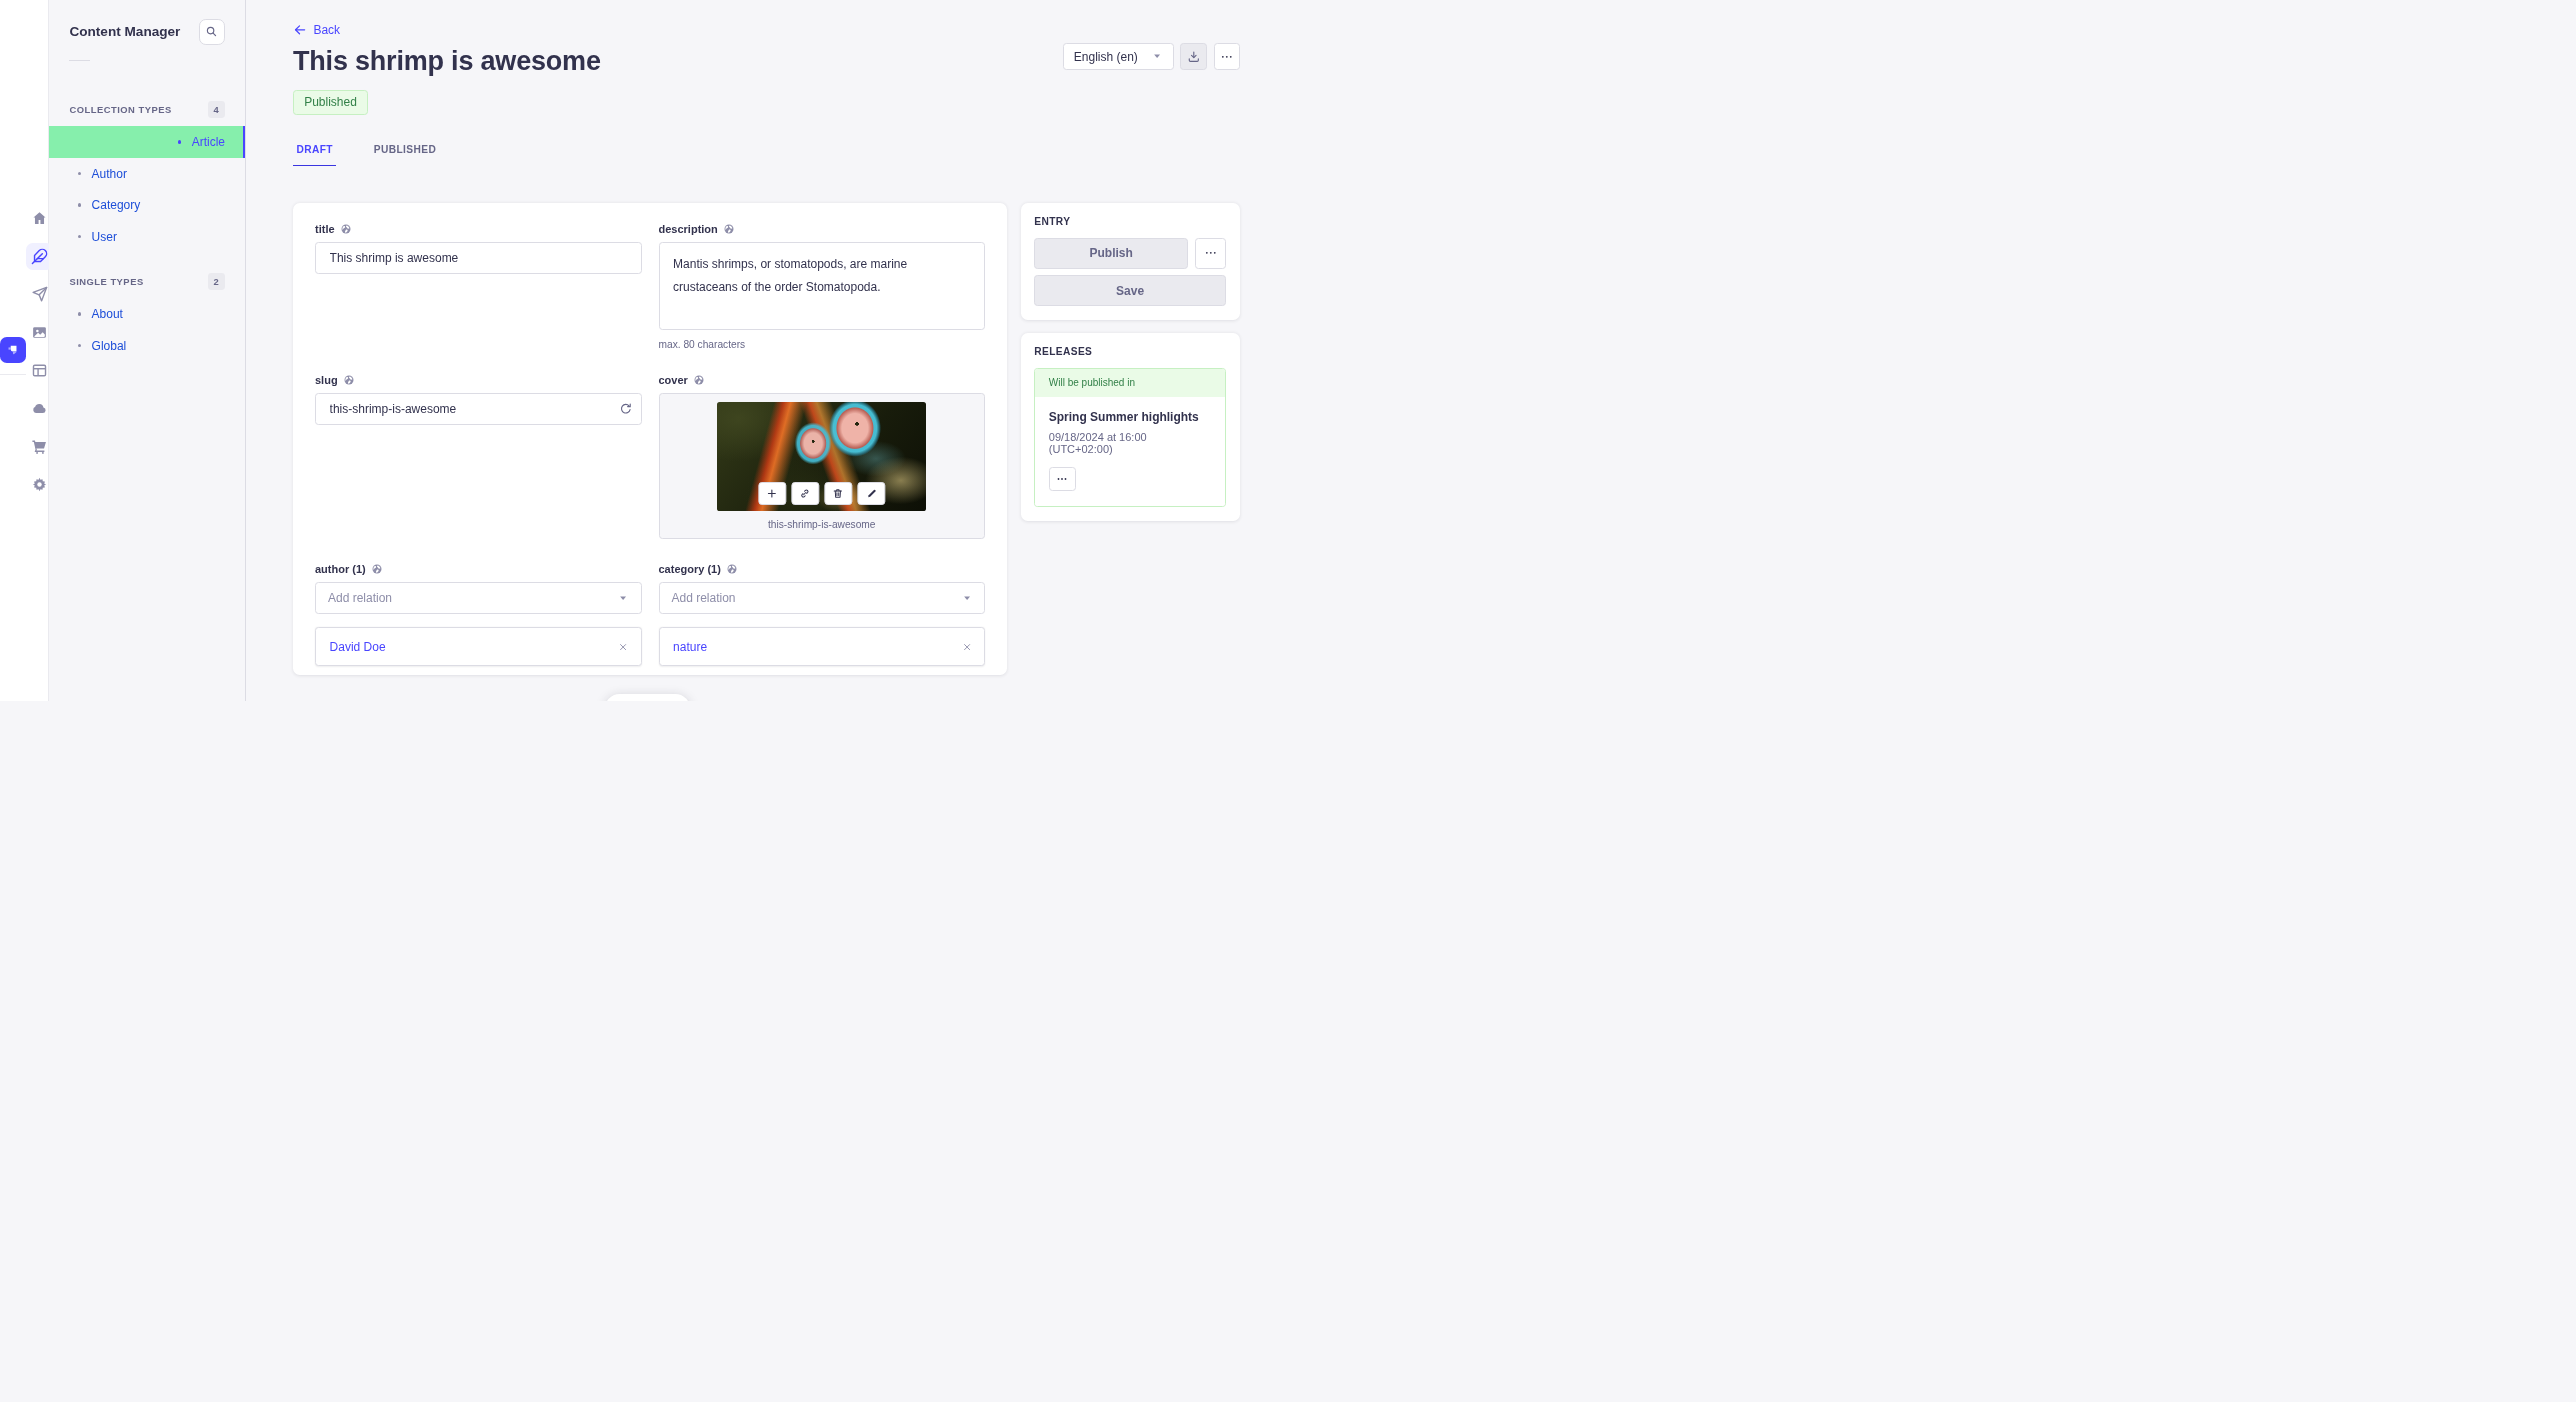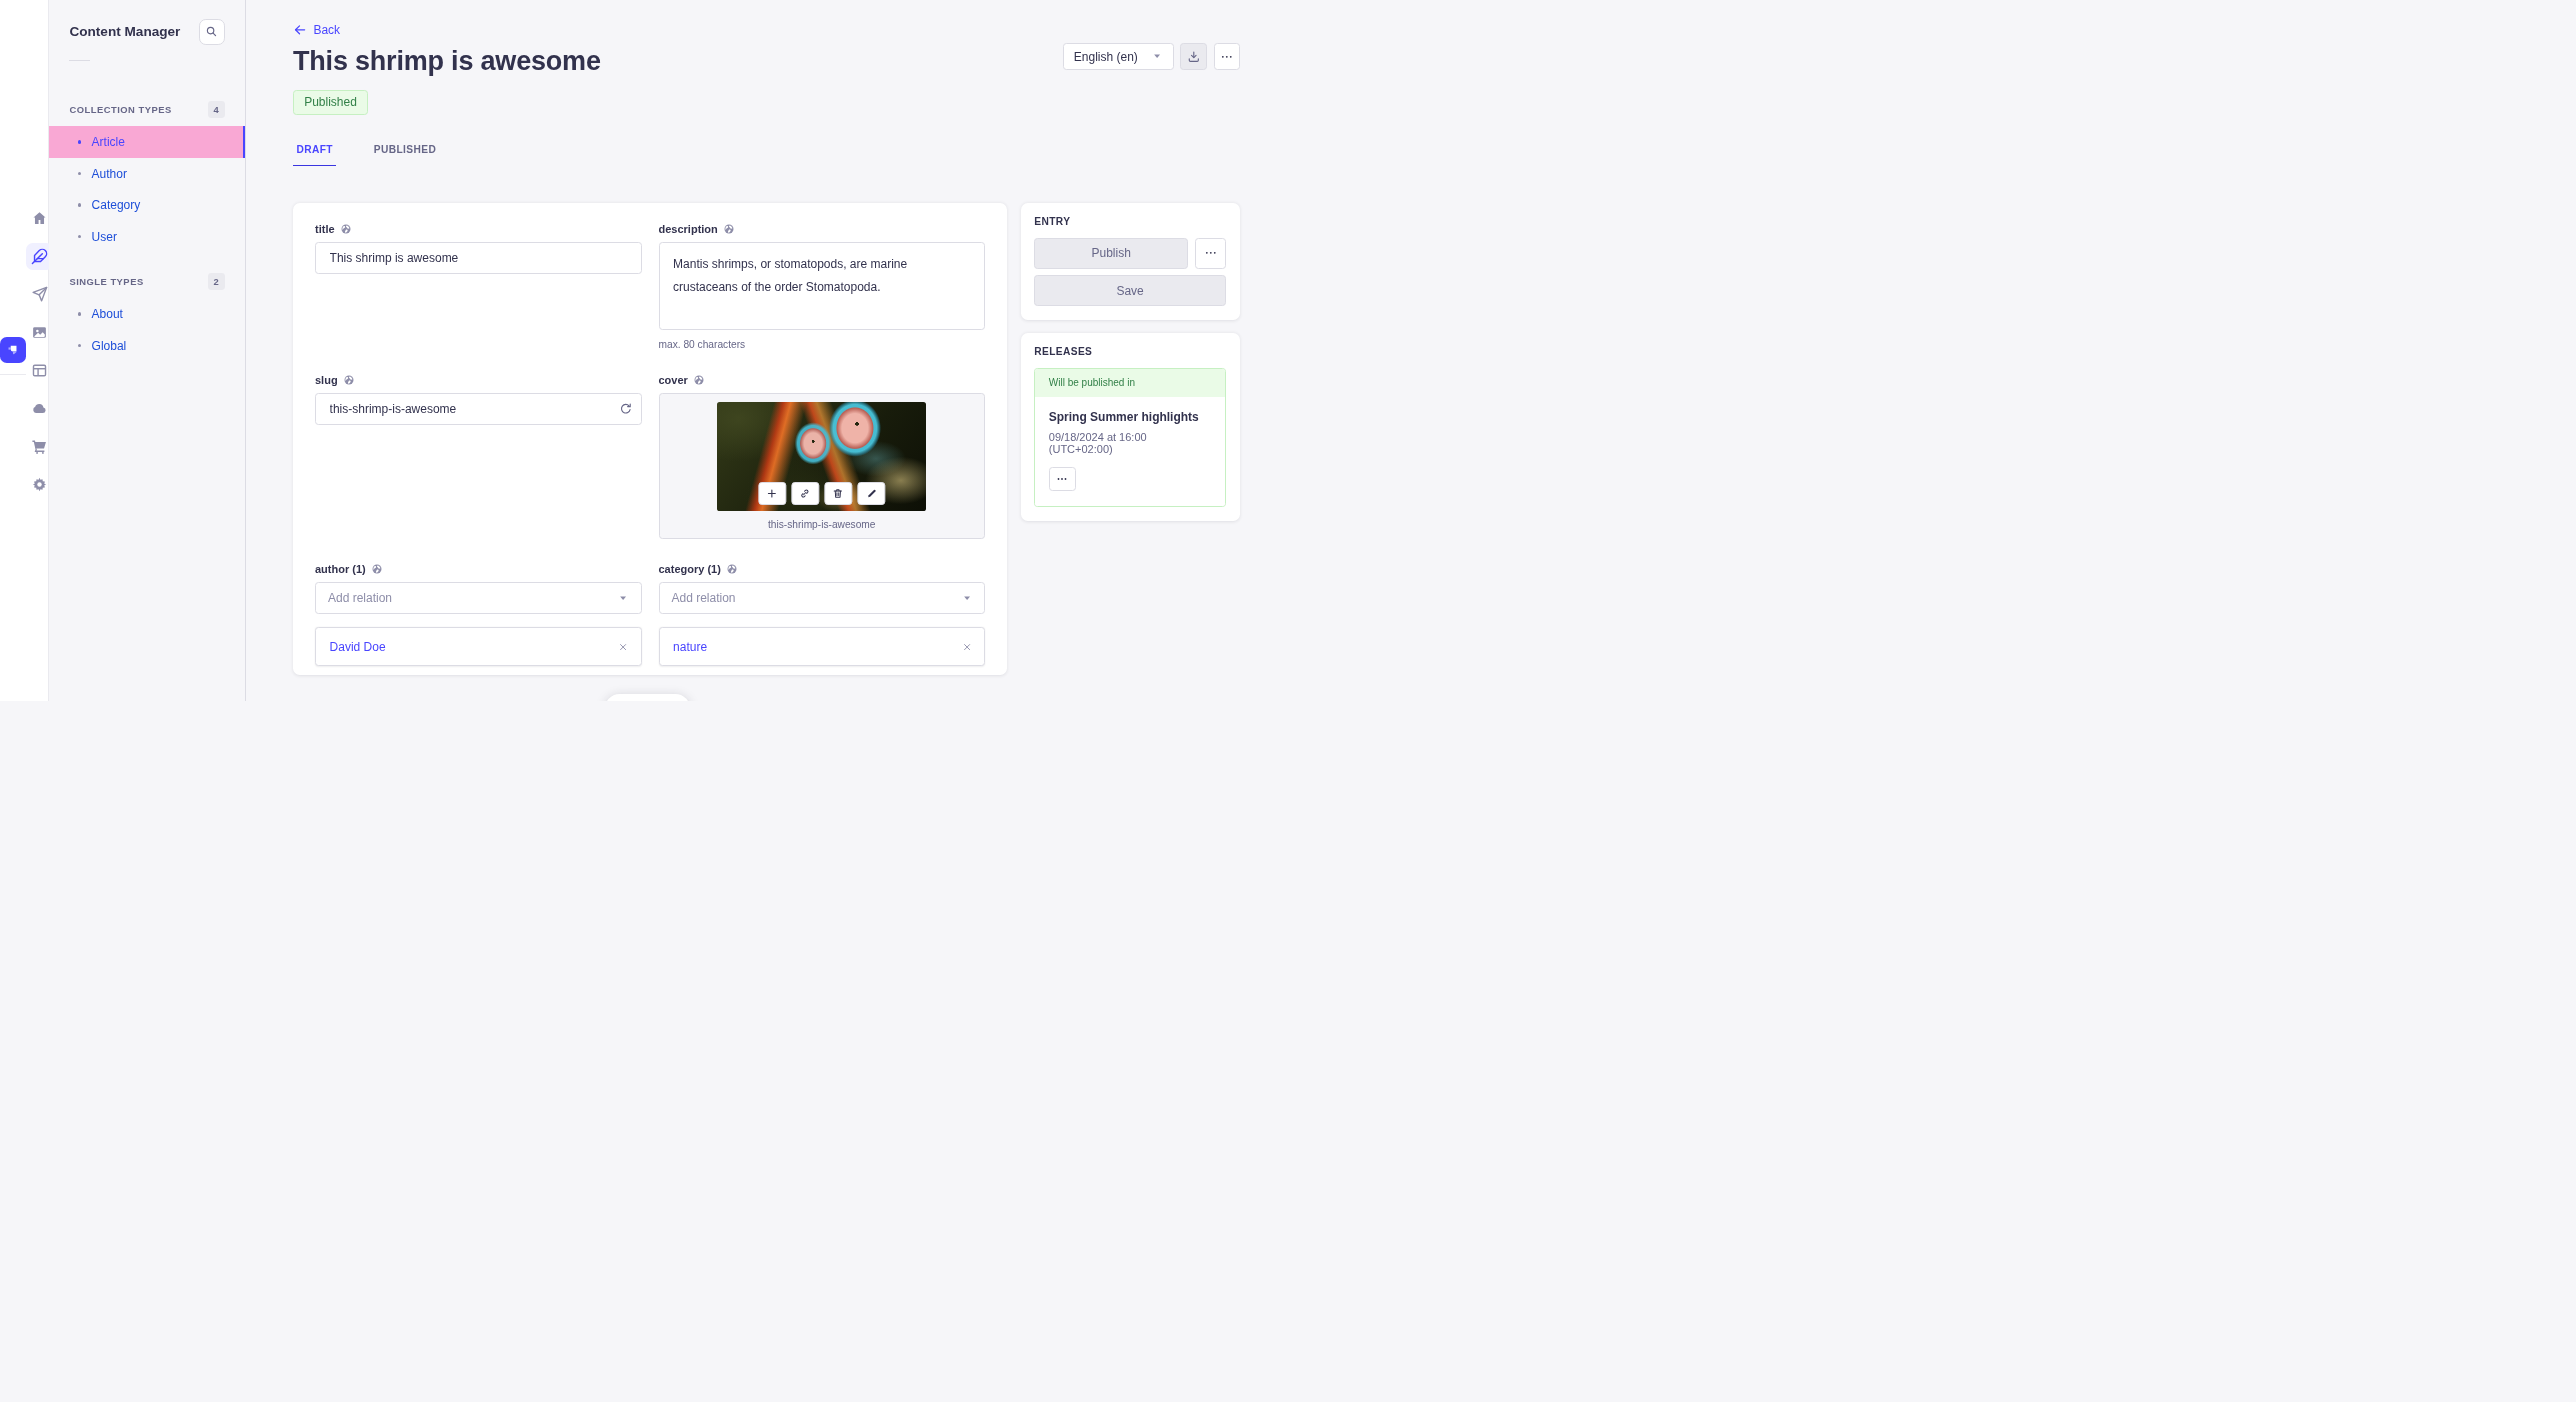--- a/index.html
+++ b/index.html
@@ -26,21 +26,21 @@
   .sb-head { margin-top:19px; display:flex; align-items:center; justify-content:space-between; }
   .sb-title { font-size:13.6px; font-weight:700; color:#32324d; }
   .sb-search { width:25.6px; height:25.6px; background:#fff; border:0.9px solid #dcdce4; border-radius:6.8px; display:flex; align-items:center; justify-content:center; color:#666687; cursor:pointer; }
   .sb-divider { width:20.4px; border-bottom:0.9px solid #dcdce4; margin-top:15.3px; }
   .sb-section-head { margin-top:40px; display:flex; align-items:center; justify-content:space-between; }
   .sb-section-label { font-size:9.4px; font-weight:700; letter-spacing:0.5px; color:#666687; }
   .sb-badge { min-width:17px; height:17px; padding:0 4.3px; background:#eaeaef; border-radius:3.4px; font-size:9.4px; font-weight:600; color:#666687; display:flex; align-items:center; justify-content:center; }
   .sb-list { margin-top:8.5px; }
   .sb-item { height:31.5px; display:flex; align-items:center; font-size:12px; color:#1d4ed8; margin:0 -20.4px; padding:0 20.4px 0 29px; cursor:pointer; }
   .sb-item .dot { width:3.4px; height:3.4px; border-radius:50%; background:#8e8ea9; margin-right:10.2px; flex-shrink:0; }
-  .sb-item.active { background:#f9a8d4; color:#4945ff; border-right:2.6px solid #4945ff; padding-right:18px; font-weight:500; }
+  .sb-item.active { background:#86efac; color:#4945ff; border-right:2.6px solid #4945ff; padding-right:18px; font-weight:500;justify-content:flex-end; }
   .sb-item.active .dot { background:#4945ff; }
 
   
   .main { flex:1; position:relative; background:#f6f6f9; overflow:hidden; }
   .main-inner { padding:23px 48px 0 47px; }
 
   .back-row { display:flex; align-items:center; gap:6.8px; color:#4945ff; font-size:12px; cursor:pointer; width:fit-content; }
   .page-title { margin-top:8.5px; font-size:27px; font-weight:700; color:#32324d; letter-spacing:-0.2px; }
   .status-badge { display:inline-block; margin-top:13.6px; background:#eafbe7; border:0.9px solid #c6f0c2; color:#328048; font-size:12px; padding:4.3px 10.2px; border-radius:3.4px; }
 
@@ -96,21 +96,21 @@
   .rel-select { height:32px; border:0.9px solid #dcdce4; border-radius:3.4px; background:#fff; display:flex; align-items:center; justify-content:space-between; padding:0 12px; font-size:12px; color:#8e8ea9; cursor:pointer; }
   .rel-chip { margin-top:13.6px; height:39px; border:0.9px solid #dcdce4; border-radius:3.4px; background:#fff; box-shadow:0 0.9px 1.7px rgba(33,33,52,.08); display:flex; align-items:center; justify-content:space-between; padding:0 12px 0 13.6px; }
   .rel-chip a { font-size:12px; color:#4945ff; text-decoration:none; cursor:pointer; }
   .chip-x { color:#8e8ea9; cursor:pointer; display:flex; }
 
   
   .side-col { width:219px; display:flex; flex-direction:column; gap:12.8px; }
   .panel { padding:13.6px; }
   .panel-title { font-size:10.2px; font-weight:700; letter-spacing:0.4px; color:#32324d; }
   .entry-actions { margin-top:10.2px; display:flex; gap:6.8px; }
-  .btn-gray { flex:1; height:31px; background:#eaeaef; border:0.9px solid #dcdce4; border-radius:3.4px; font-size:12px; font-weight:400; color:#666687; display:flex; align-items:center; justify-content:center; cursor:pointer; font-family:"Liberation Sans",sans-serif; }
+  .btn-gray { flex:1; height:31px; background:#eaeaef; border:0.9px solid #dcdce4; border-radius:3.4px; font-size:12px; font-weight:700; color:#666687; display:flex; align-items:center; justify-content:center; cursor:pointer; font-family:"Liberation Sans",sans-serif; }
   .btn-more { width:31px; height:31px; background:#fff; border:0.9px solid #dcdce4; border-radius:3.4px; color:#32324d; display:flex; align-items:center; justify-content:center; cursor:pointer; }
   .btn-save { margin-top:6.8px; width:100%; }
 
   .release-box { margin-top:10.2px; border:0.9px solid #c6f0c2; border-radius:3.4px; overflow:hidden; }
   .release-head { background:#eafbe7; padding:8.5px 13.6px; font-size:10px; color:#328048; }
   .release-body { background:#fff; padding:13.6px 13.6px 15.3px; }
   .release-name { font-size:12px; font-weight:700; color:#32324d; }
   .release-date { margin-top:6.8px; font-size:11px; color:#666687; }
   .release-more { margin-top:12px; width:27px; height:24px; background:#fff; border:0.9px solid #dcdce4; border-radius:3.4px; color:#32324d; display:flex; align-items:center; justify-content:center; cursor:pointer; }
 

